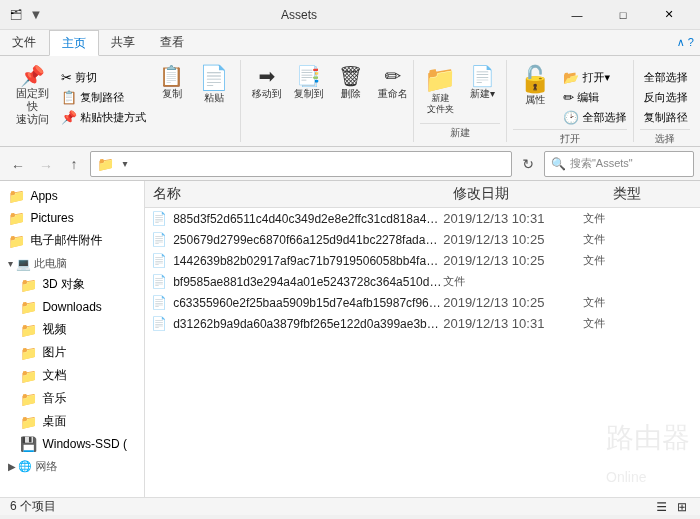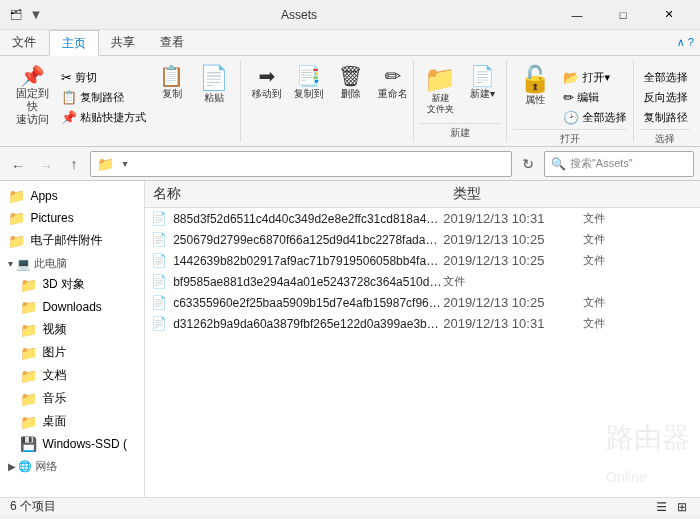--- a/index.html
+++ b/index.html
@@ -58,21 +58,21 @@
     .sidebar-item .folder-icon { font-size: 14px; }
     .sidebar-section { padding: 4px 8px 2px; font-size: 11px; color: #555; display: flex; align-items: center; gap: 3px; }
     .sidebar-section .expand-icon { font-size: 10px; }
 
     
     .file-list { flex: 1; background: white; overflow: hidden; display: flex; flex-direction: column; }
     .file-list-header { display: flex; background: #f5f5f5; border-bottom: 1px solid #ddd; font-size: 14px; color: #333; }
     .col-header { padding: 4px 8px; cursor: pointer; display: flex; align-items: center; gap: 3px; }
     .col-name { width: 300px; }
     .col-date { width: 140px; }
-    .col-type { flex: 1; }
+    .col-type { flex: 1; margin-left: 20px; }
     .file-rows { overflow-y: auto; flex: 1; }
     .file-row { display: flex; align-items: center; padding: 3px 0; font-size: 12px; cursor: pointer; }
     .file-icon { font-size: 13px; margin: 0 6px; }
     .file-name { width: 270px; overflow: hidden; text-overflow: ellipsis; white-space: nowrap; color: #222; }
     .file-date { width: 140px; color: #555; font-size: 13px; }
     .file-type { flex: 1; color: #555; font-size: 11px; }
 
     
     .status-bar { height: 18px; background: #f5f5f5; border-top: 1px solid #ddd; display: flex; align-items: center; padding: 0 10px; font-size: 12px; color: #333; }
 
@@ -299,20 +299,23 @@
       <span>网络</span>
     </div>
 
   </div>
 
   <div class="file-list">
     <div class="file-list-header">
       <div class="col-header col-name">
         <span>名称</span>
       </div>
+      <div class="col-header col-date">
+        <span>修改日期</span>
+      </div>
       <div class="col-header col-type">
         <span>类型</span>
       </div>
     </div>
     <div class="file-rows" id="file-rows">
     <div class="file-row">
       <span class="file-icon">📄</span>
       <span class="file-name">885d3f52d6511c4d40c349d2e8e2ffc31cd818a468...</span>
       <span class="file-date">2019/12/13 10:31</span>
       <span class="file-type">文件</span>

